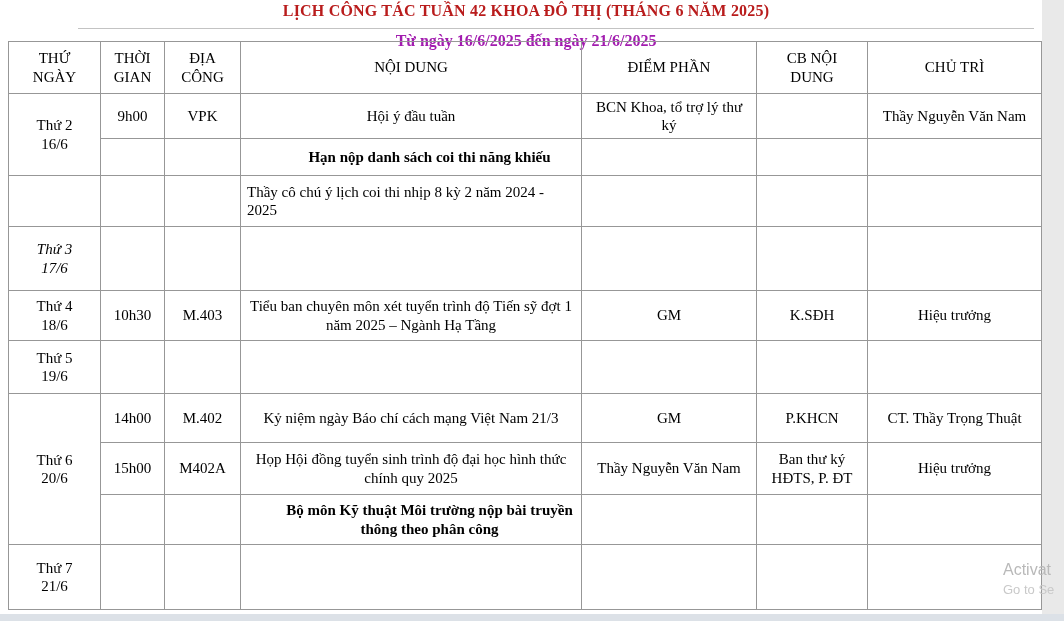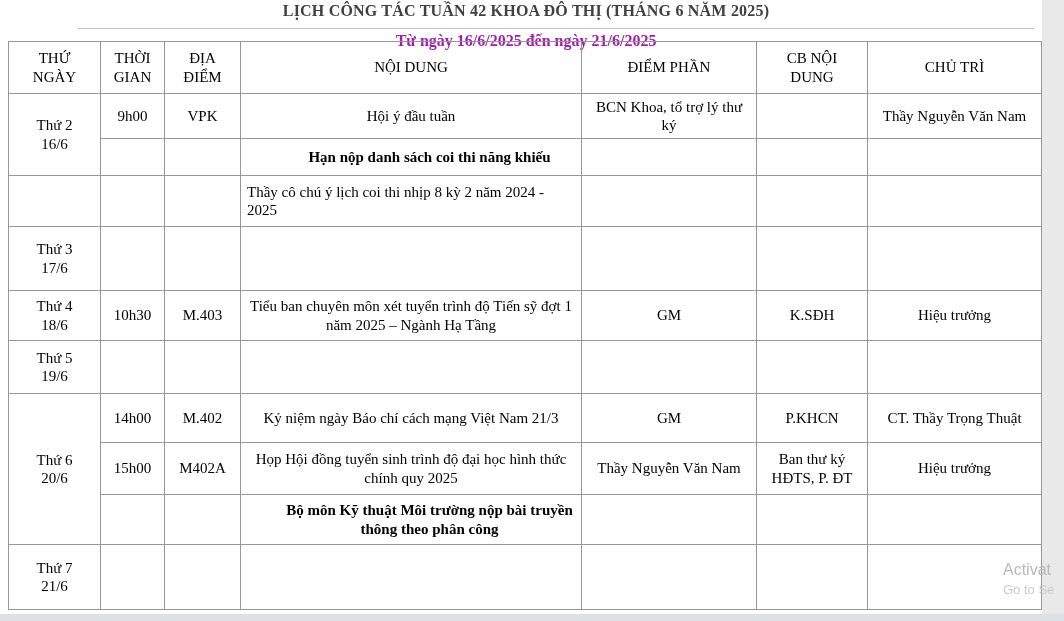--- a/index.html
+++ b/index.html
@@ -5,21 +5,21 @@
   html,body { margin:0; padding:0; }
   body {
     width:1064px; height:621px; position:relative; overflow:hidden;
     background:#ffffff;
     font-family:"Liberation Serif", serif;
     color:#000;
   }
   .doc-title {
     position:absolute; top:2px; left:0; width:1052px;
     text-align:center; font-weight:bold; font-size:16px;
-    color:#404040; letter-spacing:0.2px;
+    color:#b91c1c; letter-spacing:0.2px;
   }
   .divider {
     position:absolute; top:28px; left:78px; width:956px; height:0;
     border-top:1px solid #c3c3c3;
   }
   .doc-subtitle {
     position:absolute; top:32px; left:0; width:1052px;
     text-align:center; font-weight:bold; font-size:16px; color:#a21caf;
   }
   table.schedule {
@@ -35,21 +35,21 @@
     line-height:1.22;
     overflow:hidden;
     font-weight:normal;
   }
   .schedule .bold { font-weight:bold;padding-left:43px; }
   .schedule .left { text-align:left; }
   tr.rh-head { height:52px; }
   tr.rh1 { height:45px; }
   tr.rh2 { height:37px; }
   tr.rh3 { height:51px; }
-  tr.rh4 { height:64px; }
+  tr.rh4 { height:64px;font-style:italic; }
   tr.rh5 { height:50px; }
   tr.rh6 { height:53px; }
   tr.rh7 { height:49px; }
   tr.rh8 { height:52px; }
   tr.rh9 { height:50px; }
   tr.rh10 { height:65px; }
   .right-strip {
     position:absolute; left:1042px; top:0; width:22px; height:621px;
     background:#e9e9e9;
   }
@@ -85,21 +85,21 @@
       <col style="width:111px">
     <col style="width:174px">
   </colgroup>
   <tbody>
     <tr class="rh-head">
       <th>THỨ
 NGÀY</th>
       <th>THỜI
 GIAN</th>
       <th>ĐỊA
-ĐIỂM</th>
+CÔNG</th>
       <th>NỘI DUNG</th>
       <th>ĐIỂM PHẦN</th>
       <th>CB NỘI
 DUNG</th>
       <th>CHỦ TRÌ</th>
     </tr>
 
     <tr class="rh1">
       <td rowspan="2">Thứ 2
 16/6</td>

